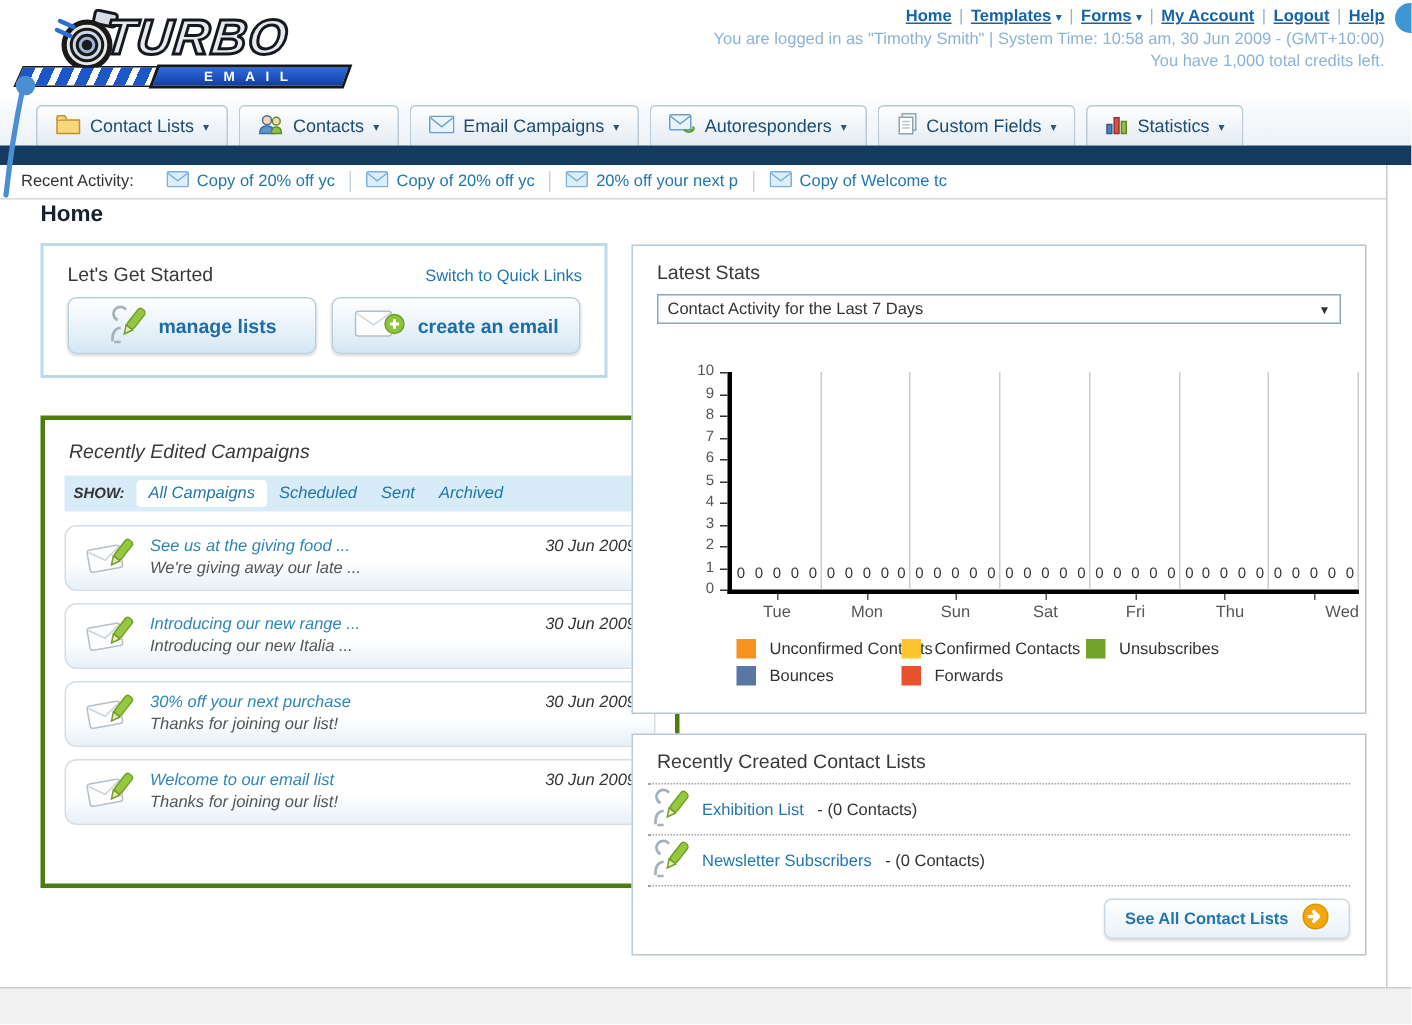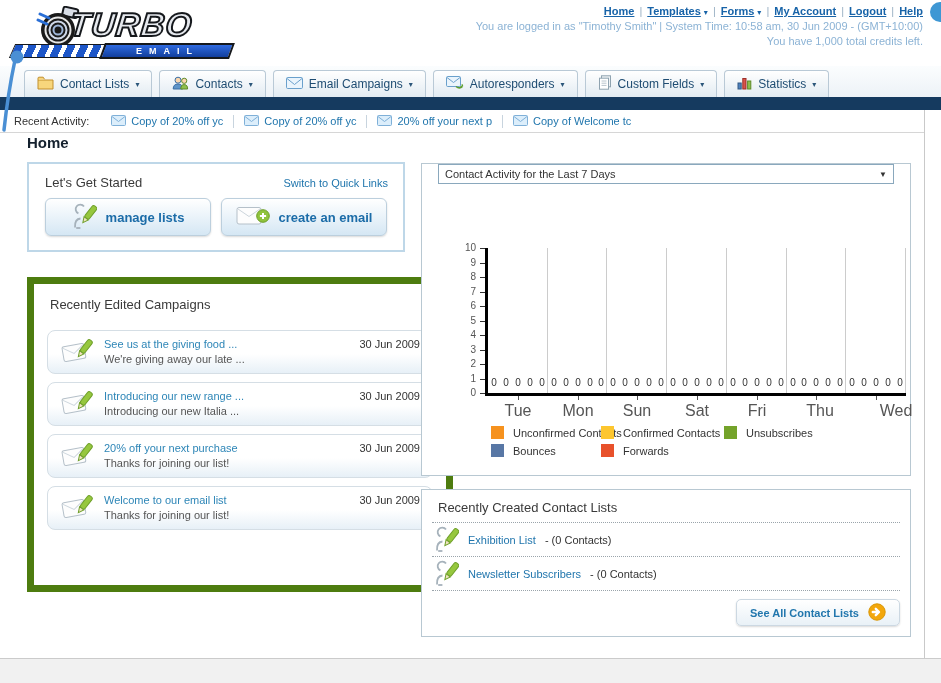--- a/index.html
+++ b/index.html
@@ -43,21 +43,21 @@
   .panel-title { font-size:13px; color:#3a3a3a; }
 
   
   .get-started { top:52px; left:27px; width:378px; height:90px; border:2px solid #bed7e8; }
   .gs-head { display:flex; justify-content:space-between; align-items:baseline; padding:11px 15px 0 16px; }
   .switch-link { color:#2176ad; font-size:11px; cursor:pointer; }
   .gs-buttons { display:flex; gap:10px; padding:8px 16px 0; }
   .gs-btn { flex:1; height:38px; border:1px solid #bccfdd; border-radius:6px; background:linear-gradient(#ffffff,#d5e7f4); display:flex; align-items:center; justify-content:center; gap:9px; color:#1b6ca8; font-weight:bold; font-size:13px; box-shadow:0 1px 2px rgba(0,0,0,.15); cursor:pointer; }
 
   
-  .campaigns { top:167px; left:27px; width:426px; height:315px; border:7px solid #4d7c0f; }
+  .campaigns { top:167px; left:27px; width:426px; height:315px; border:3px solid #4d7c0f;font-style:italic; }
   .camp-title { padding:13px 16px 9px; }
   .show-bar { margin:0 13px; background:#d8ebf8; height:24px; display:flex; align-items:center; padding:0 6px; gap:6px; }
   .show-label { font-size:10px; font-weight:bold; color:#333; margin-right:2px; }
   .filter { color:#2176ad; cursor:pointer; padding:3px 8px; font-size:11px; }
   .filter.active { background:#fff; border-radius:3px; }
   .camp-rows { padding:9px 13px 0; display:flex; flex-direction:column; gap:8px; }
   .camp-row { height:44px; border:1px solid #d5dee5; border-radius:8px; background:linear-gradient(#ffffff 55%,#e7f0f7); display:flex; align-items:center; padding:0 12px; gap:10px; cursor:pointer; }
   .camp-text { flex:1; line-height:1.4; }
   .camp-title-link { color:#2e86b7; cursor:pointer; }
   .camp-sub { color:#555; }
@@ -70,21 +70,21 @@
   .stats-title { padding:10px 16px 7px; }
   .stats-select { margin:0 16px; height:20px; border:1px solid #8aa8bd; display:flex; align-items:center; justify-content:space-between; padding:0 6px; font-size:11px; color:#333; cursor:pointer; background:#fff; }
   .select-caret { font-size:8px; color:#333; }
   .chart { position:absolute; left:0; top:78px; width:488px; height:180px; }
   .plot { position:absolute; left:63px; top:6px; width:421px; height:148px; border-left:3px solid #000; border-bottom:3px solid #000; }
   .gridline { position:absolute; top:0; bottom:0; width:1px; background:#ccc; }
   .ytick { position:absolute; height:1px; width:5px; background:#333; left:58px; }
   .ylabel { position:absolute; width:24px; left:30px; text-align:right; font-size:10px; color:#555; }
   .zero { position:absolute; font-size:10px; color:#333; width:10px; text-align:center; }
   .xtick { position:absolute; width:1px; height:4px; background:#555; top:154px; }
-  .xlabel { position:absolute; top:160px; width:60px; text-align:center; font-size:16px; color:#555; }
+  .xlabel { position:absolute; top:160px; width:60px; text-align:center; font-size:11px; color:#555; }
   .legend { position:absolute; left:0; top:262px; width:488px; height:42px; }
   .leg-item { position:absolute; display:flex; align-items:center; gap:9px; }
   .swatch { width:13px; height:13px; }
   .leg-label { font-size:11px; color:#333; }
 
   
   .lists { top:379px; left:421px; width:490px; height:148px; border:1px solid #b8c8d2; }
   .lists-title { padding:10px 16px 7px; }
   .dotted { border:none; border-top:1px dotted #9aa4ab; margin:0 10px; }
   .list-row { display:flex; align-items:center; gap:9px; padding:2px 12px; height:33px; cursor:pointer; }
@@ -243,20 +243,24 @@
                 <circle cx="27" cy="12" r="6.3" fill="#8fc33c" stroke="#6fa02a"></circle>
                 <path d="M27 8.9 v6.2 M23.9 12 h6.2" stroke="#fff" stroke-width="2"></path>
               </svg></span>
           <span>create an email</span>
         </div>
       </div>
     </div>
 
     <div class="panel campaigns">
       <div class="camp-title panel-title">Recently Edited Campaigns</div>
+      <div class="show-bar">
+        <span class="show-label">SHOW:</span>
+        <span id="filterTabs"><span class="filter active">All Campaigns</span><span class="filter">Scheduled</span><span class="filter">Sent</span><span class="filter">Archived</span></span>
+      </div>
       <div class="camp-rows" id="campaignRows">
           <div class="camp-row">
             <span><svg width="34" height="28" viewBox="0 0 34 28">
                 <g transform="rotate(-10 14 16)">
                   <rect x="3" y="8" width="22" height="15" rx="2" fill="#fdfdfd" stroke="#b5c0c9"></rect>
                   <path d="M4 9.5 L14 16.5 L24 9.5" fill="none" stroke="#ccd5dc"></path>
                 </g>
                 <g transform="rotate(38 24 12)">
                   <rect x="21.5" y="1" width="5.5" height="15" rx="2.2" fill="#96c73e" stroke="#6fa02a"></rect>
                   <path d="M21.5 16 l2.75 5.5 l2.75 -5.5 z" fill="#efe3c0" stroke="#6fa02a"></path>
@@ -290,21 +294,21 @@
                 <g transform="rotate(-10 14 16)">
                   <rect x="3" y="8" width="22" height="15" rx="2" fill="#fdfdfd" stroke="#b5c0c9"></rect>
                   <path d="M4 9.5 L14 16.5 L24 9.5" fill="none" stroke="#ccd5dc"></path>
                 </g>
                 <g transform="rotate(38 24 12)">
                   <rect x="21.5" y="1" width="5.5" height="15" rx="2.2" fill="#96c73e" stroke="#6fa02a"></rect>
                   <path d="M21.5 16 l2.75 5.5 l2.75 -5.5 z" fill="#efe3c0" stroke="#6fa02a"></path>
                 </g>
               </svg></span>
             <div class="camp-text">
-              <div class="camp-title-link">20% off your next purchase</div>
+              <div class="camp-title-link">30% off your next purchase</div>
               <div class="camp-sub">Thanks for joining our list!</div>
             </div>
             <div class="camp-date">30 Jun 2009</div>
           </div>
           <div class="camp-row">
             <span><svg width="34" height="28" viewBox="0 0 34 28">
                 <g transform="rotate(-10 14 16)">
                   <rect x="3" y="8" width="22" height="15" rx="2" fill="#fdfdfd" stroke="#b5c0c9"></rect>
                   <path d="M4 9.5 L14 16.5 L24 9.5" fill="none" stroke="#ccd5dc"></path>
                 </g>
@@ -316,20 +320,21 @@
             <div class="camp-text">
               <div class="camp-title-link">Welcome to our email list</div>
               <div class="camp-sub">Thanks for joining our list!</div>
             </div>
             <div class="camp-date">30 Jun 2009</div>
           </div>
         </div>
     </div>
 
     <div class="panel stats">
+      <div class="stats-title panel-title">Latest Stats</div>
       <div class="stats-select">
         <span>Contact Activity for the Last 7 Days</span>
         <span class="select-caret">▼</span>
       </div>
       <div class="chart" id="chart">
           <div class="plot">
             <div class="gridline" style="left: 59px;"></div>
             <div class="gridline" style="left: 118px;"></div>
             <div class="gridline" style="left: 178px;"></div>
             <div class="gridline" style="left: 238px;"></div>
@@ -400,21 +405,21 @@
           <div class="zero" style="left: 401px; top: 135px;">0</div>
           <div class="zero" style="left: 413px; top: 135px;">0</div>
           <div class="xtick" style="left: 394px;"></div>
           <div class="xlabel" style="left: 368px;">Thu</div>
           <div class="zero" style="left: 425px; top: 135px;">0</div>
           <div class="zero" style="left: 437px; top: 135px;">0</div>
           <div class="zero" style="left: 449px; top: 135px;">0</div>
           <div class="zero" style="left: 461px; top: 135px;">0</div>
           <div class="zero" style="left: 473px; top: 135px;">0</div>
           <div class="xtick" style="left: 454px;"></div>
-          <div class="xlabel" style="left: 444px;">Wed</div>
+          <div class="xlabel" style="left: 424px; text-align: right;">Wed</div>
         </div>
       <div class="legend" id="legend">
           <div class="leg-item" style="left: 69px; top: 0px;">
             <span class="swatch" style="background: rgb(246, 146, 30);"></span>
             <span class="leg-label">Unconfirmed Contacts</span>
           </div>
           <div class="leg-item" style="left: 179px; top: 0px;">
             <span class="swatch" style="background: rgb(253, 198, 47);"></span>
             <span class="leg-label">Confirmed Contacts</span>
           </div>

